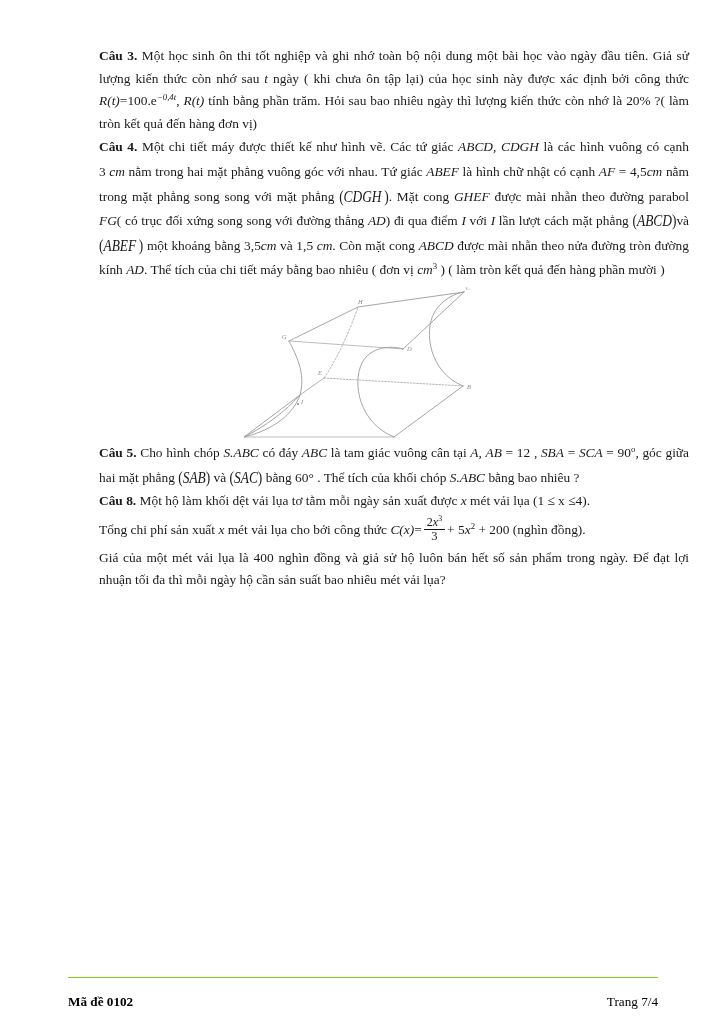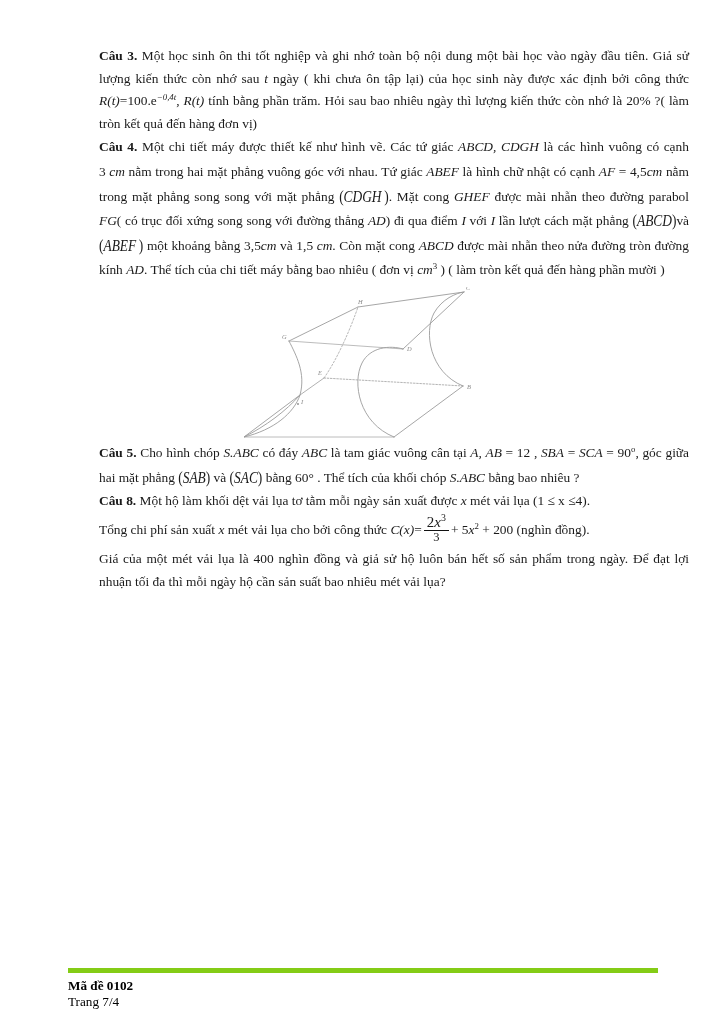--- a/index.html
+++ b/index.html
@@ -65,48 +65,47 @@
   }
   .frac {
     display: inline-block;
     vertical-align: middle;
     text-align: center;
     line-height: 1.08;
     margin: 0 2px;
     position: relative;
     top: -1px;
   }
-  .frac .num { display: block; font-size: 15px; padding: 0 3px; }
+  .frac .num { display: block; font-size: 12px; padding: 0 3px; }
   .frac .den { display: block; font-size: 12.5px; border-top: 1px solid #111; padding: 0 3px; }
   .figure-wrap {
     width: 590px;
     height: 152px;
     margin: 4px 0 2px 0;
     position: relative;
   }
   .figure-wrap svg { display: block; margin: 0 auto; }
   .het {
     text-align: center;
     font-weight: bold;
     font-size: 13.4px;
     line-height: 20px;
     letter-spacing: 0.2px;
   }
   .footer {
     position: absolute;
     left: 68px;
     right: 67px;
     bottom: 14px;
-    border-top: 5px solid #84cc16;
-    padding-top: 5px;
+    border-top: 1px solid #84cc16;
+    padding-top: 16px;
     display: flex;
     justify-content: space-between;
     align-items: baseline;
     font-size: 13.2px;
-    flex-direction: column;
   }
   .footer .left { font-weight: bold; }
   .footer .right { }
   .lblfig {
     font-family: "Liberation Serif", "DejaVu Serif", serif;
     font-style: italic;
     font-size: 6.4px;
     fill: #8a8a8a;
   }
 </style>

